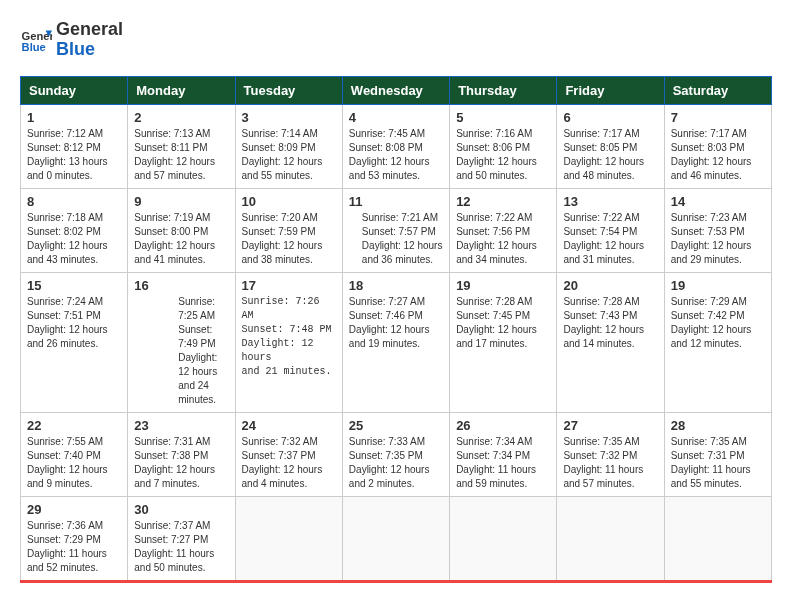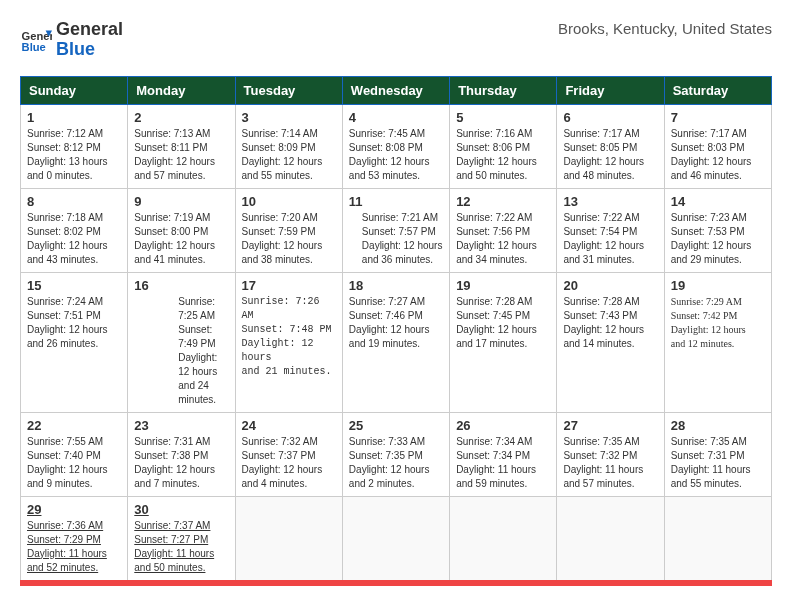--- a/index.html
+++ b/index.html
@@ -73,43 +73,41 @@
     }
     tbody tr td .day-info {
       font-size: 10px;
       line-height: 1.4;
       color: #333;
     }
     tbody tr td.empty {
       background: #f9f9f9;
     }
     tbody tr:last-child td {
-      border-bottom: 6px solid #ef4444;
-      text-decoration: underline;
+      border-bottom: 3px solid #ef4444;
     }
   </style>
 </head>
 <body>
 
 <div class="header-area">
   <div class="logo">
     <svg class="logo-icon" viewBox="0 0 40 40">
       <text x="2" y="20" font-size="14" font-weight="bold" fill="#333">General</text>
       <text x="2" y="34" font-size="14" font-weight="bold" fill="#1565c0">Blue</text>
       <polygon points="32,8 40,8 36,16" fill="#1565c0"></polygon>
     </svg>
     <div>
       <div class="logo-text">
         <div>General</div>
         <div style="color:#1565c0">Blue</div>
       </div>
     </div>
   </div>
   <div class="title-area">
-    <div class="calendar-subtitle">Brooks, Kentucky, United States</div>
   </div>
 </div>
 
 <table>
   <thead>
     <tr id="thead-row">
     <th>Sunday</th>
         <th>Monday</th>
         <th>Tuesday</th>
         <th>Wednesday</th>
@@ -259,21 +257,21 @@
         </td>
         <td>
           <span class="day-num">20</span>
           <div class="day-info" style="white-space: pre-line;">Sunrise: 7:28 AM
 Sunset: 7:43 PM
 Daylight: 12 hours
 and 14 minutes.</div>
         </td>
         <td>
           <span class="day-num">19</span>
-          <div class="day-info" style="white-space: pre-line; font-family: Liberation Serif, serif;">Sunrise: 7:29 AM
+          <div class="day-info" style="white-space: pre-line;">Sunrise: 7:29 AM
 Sunset: 7:42 PM
 Daylight: 12 hours
 and 12 minutes.</div>
         </td>
       </tr>
       <tr>
         <td>
           <span class="day-num">22</span>
           <div class="day-info" style="white-space: pre-line;">Sunrise: 7:55 AM
 Sunset: 7:40 PM

